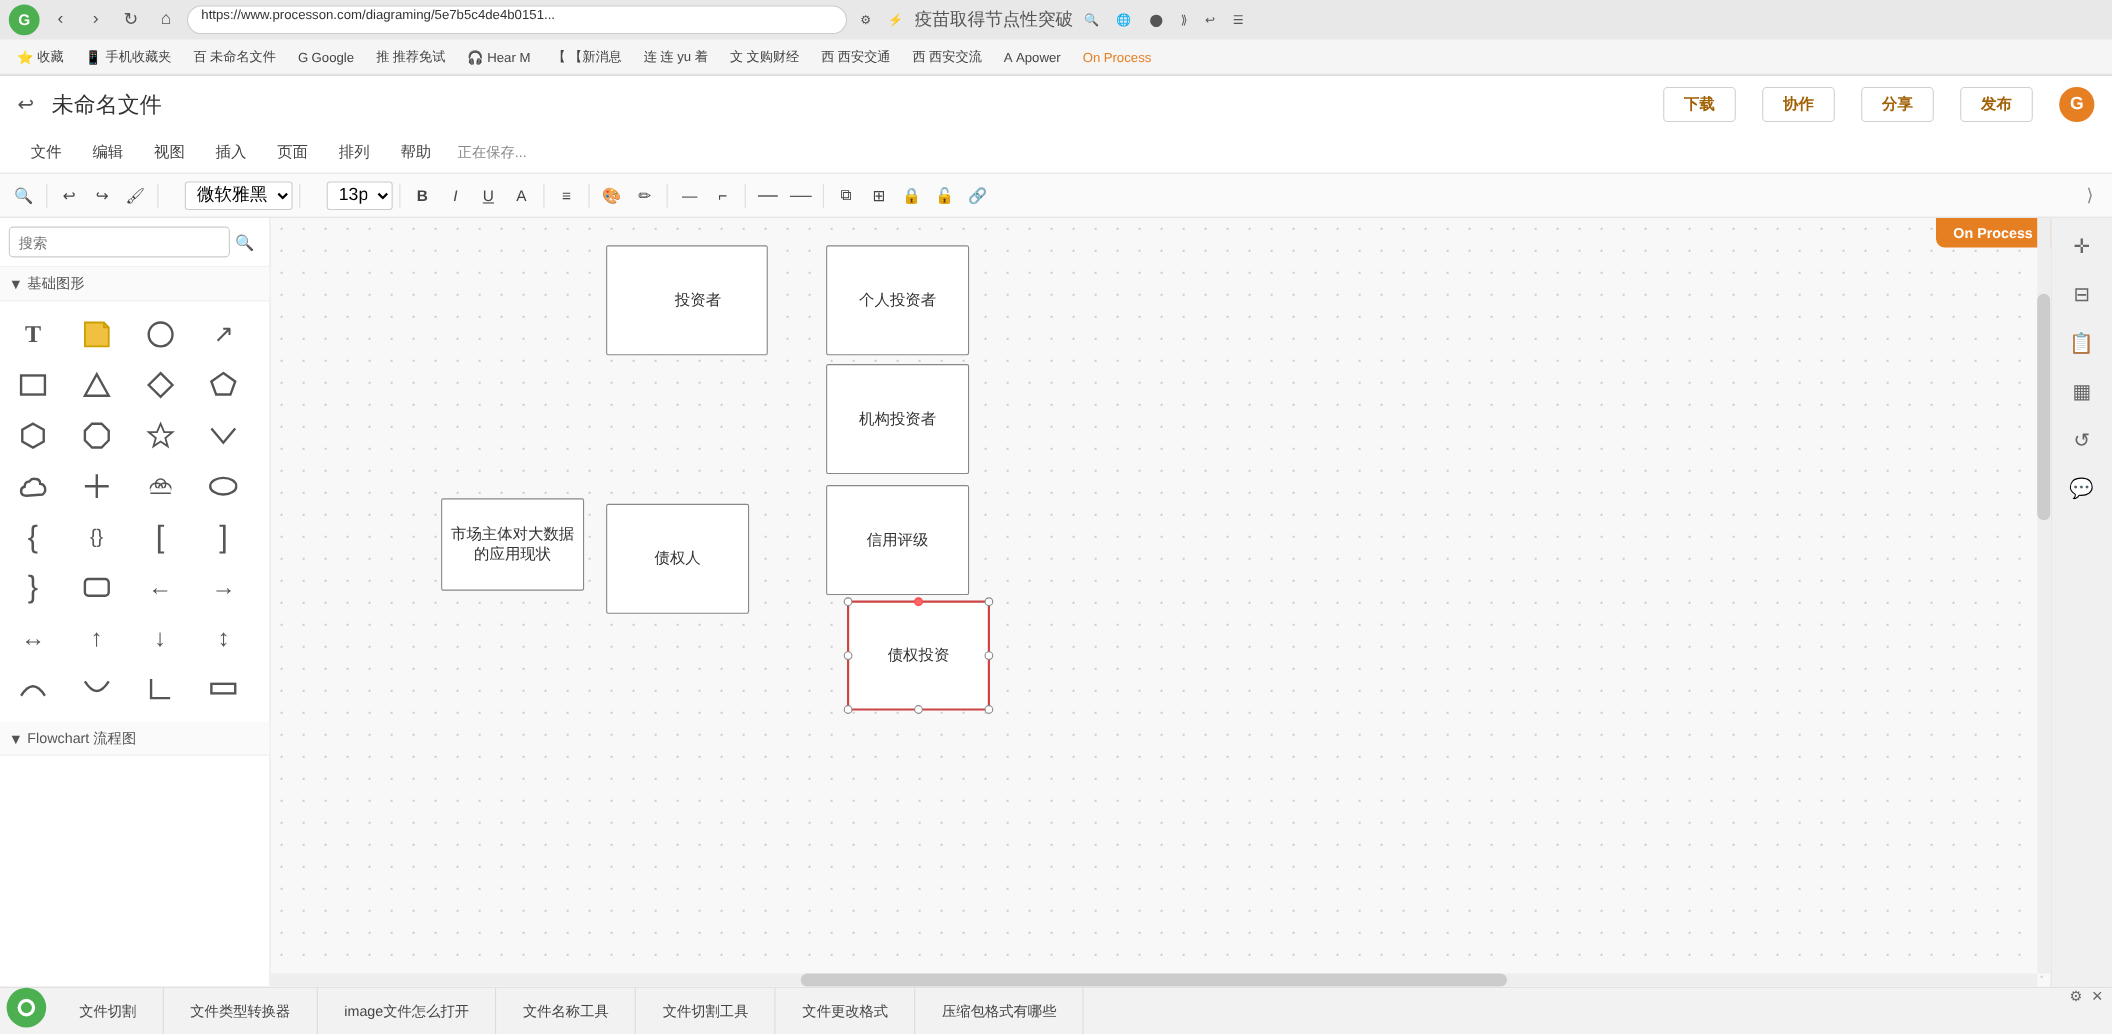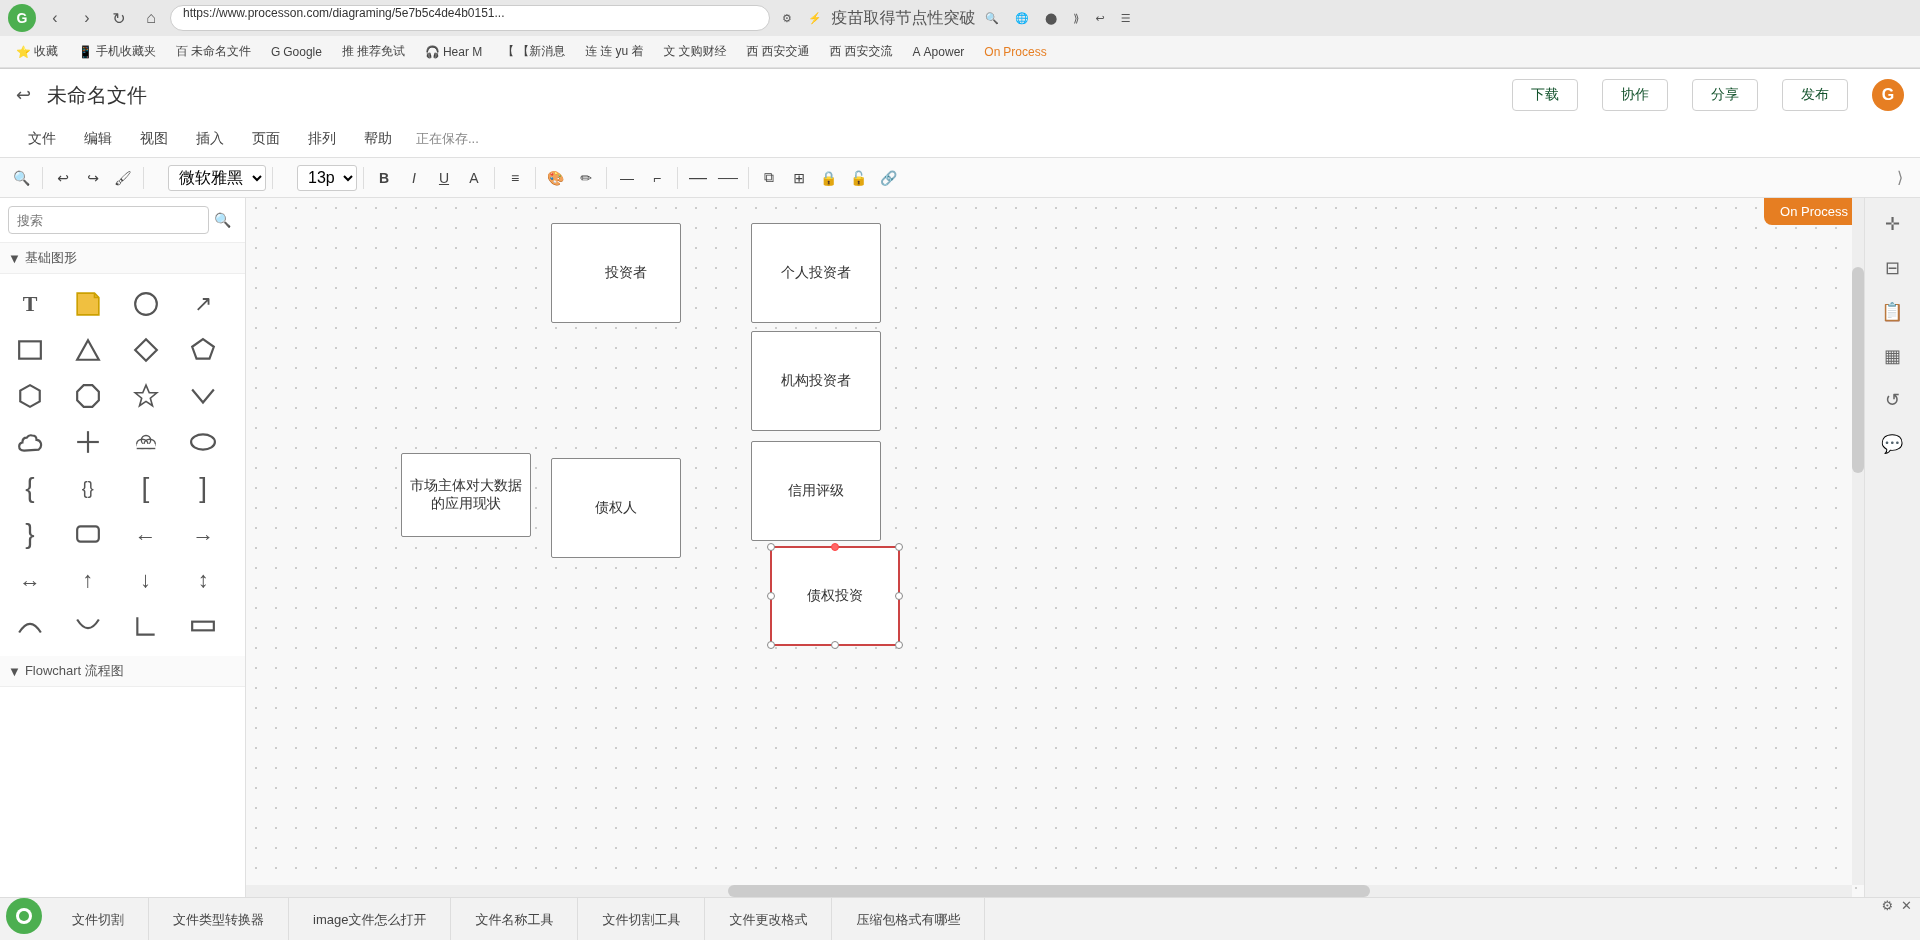--- a/index.html
+++ b/index.html
@@ -19,21 +19,21 @@
 
     
     .app { display: flex; flex-direction: column; height: calc(940px - 68px); background: white; }
 
     
     .app-header { background: #fff; border-bottom: 1px solid #e0e0e0; padding: 0 16px; }
     .app-titlebar { height: 52px; display: flex; align-items: center; gap: 16px; }
     .back-btn { font-size: 18px; color: #555; cursor: pointer; border: none; background: none; }
     .app-title { font-size: 20px; color: #333; font-weight: normal; }
     .header-spacer { flex: 1; }
-    .header-btn { padding: 6px 18px; border: 1px solid #d0d0d0; border-radius: 4px; background: white; font-size: 14px; cursor: pointer; color: #14532d; margin-left: 8px; }
+    .header-btn { padding: 6px 18px; border: 1px solid #d0d0d0; border-radius: 4px; background: white; font-size: 14px; cursor: pointer; color: #a16207; margin-left: 8px; font-weight: bold; }
     .user-avatar { width: 32px; height: 32px; border-radius: 50%; background: #e67e22; color: white; display: flex; align-items: center; justify-content: center; font-size: 16px; font-weight: bold; cursor: pointer; margin-left: 8px; }
 
     .app-menubar { height: 36px; display: flex; align-items: center; gap: 4px; font-size: 14px; }
     .menu-item { padding: 4px 12px; cursor: pointer; color: #444; border-radius: 3px; }
     .saving-status { color: #888; font-size: 13px; margin-left: 8px; }
 
     
     .toolbar { height: 40px; background: #fafafa; border-bottom: 1px solid #e0e0e0; display: flex; align-items: center; padding: 0 8px; gap: 2px; }
     .toolbar-btn { width: 28px; height: 28px; border: none; background: transparent; cursor: pointer; font-size: 14px; color: #444; display: flex; align-items: center; justify-content: center; border-radius: 3px; }
     .toolbar-separator { width: 1px; height: 22px; background: #ddd; margin: 0 4px; }
@@ -67,21 +67,21 @@
     
     .right-sidebar { width: 56px; background: #f0f0f0; border-left: 1px solid #e0e0e0; display: flex; flex-direction: column; align-items: center; padding-top: 8px; gap: 8px; }
     .right-tool { width: 36px; height: 36px; border: none; background: transparent; cursor: pointer; display: flex; align-items: center; justify-content: center; font-size: 18px; color: #666; border-radius: 4px; }
 
     
     .taskbar { height: 44px; background: #f2f2f2; border-top: 1px solid #ddd; display: flex; align-items: flex-start; }
     .taskbar-item { padding: 4px 24px; font-size: 13px; color: #444; cursor: pointer; border-right: 1px solid #ddd; height: 100%; display: flex; align-items: center; }
     .taskbar-first { background: #4CAF50; border-radius: 50%; width: 36px; height: 36px; margin: 0 6px; display: flex; align-items: center; justify-content: center; flex-shrink: 0; }
     .taskbar-end { margin-left: auto; display: flex; align-items: center; gap: 8px; padding-right: 8px; font-size: 13px; color: #666; }
 
-    .on-process-badge { position: absolute; top: 0; right: 0; background: #e67e22; color: white; font-size: 13px; padding: 6px 16px; border-radius: 0 0 0 8px; font-weight: normal; }
+    .on-process-badge { position: absolute; top: 0; right: 0; background: #e67e22; color: white; font-size: 13px; padding: 6px 16px; border-radius: 0 0 0 8px; font-weight: bold; }
   </style>
 </head>
 <body>
 
 <div class="browser-chrome">
 
   <div class="browser-titlebar">
     <div class="browser-logo">G</div>
     <button class="nav-btn">‹</button>
     <button class="nav-btn">›</button>
@@ -325,21 +325,21 @@
       <div class="shape-category">
         <span>▼</span>
         <span>Flowchart 流程图</span>
       </div>
     </div>
 
     <div class="canvas-area">
 
       <div class="on-process-badge">On Process</div>
 
-      <div class="diagram-node" style="left:305px; top:25px; width:130px; height:100px;padding-left:28px;">
+      <div class="diagram-node" style="left:305px; top:25px; width:147px; height:100px;padding-left:28px;">
         <span>投资者</span>
       </div>
 
       <div class="diagram-node" style="left:505px; top:25px; width:130px; height:100px;">
         <span>个人投资者</span>
       </div>
 
       <div class="diagram-node" style="left:505px; top:133px; width:130px; height:100px;">
         <span>机构投资者</span>
       </div>

